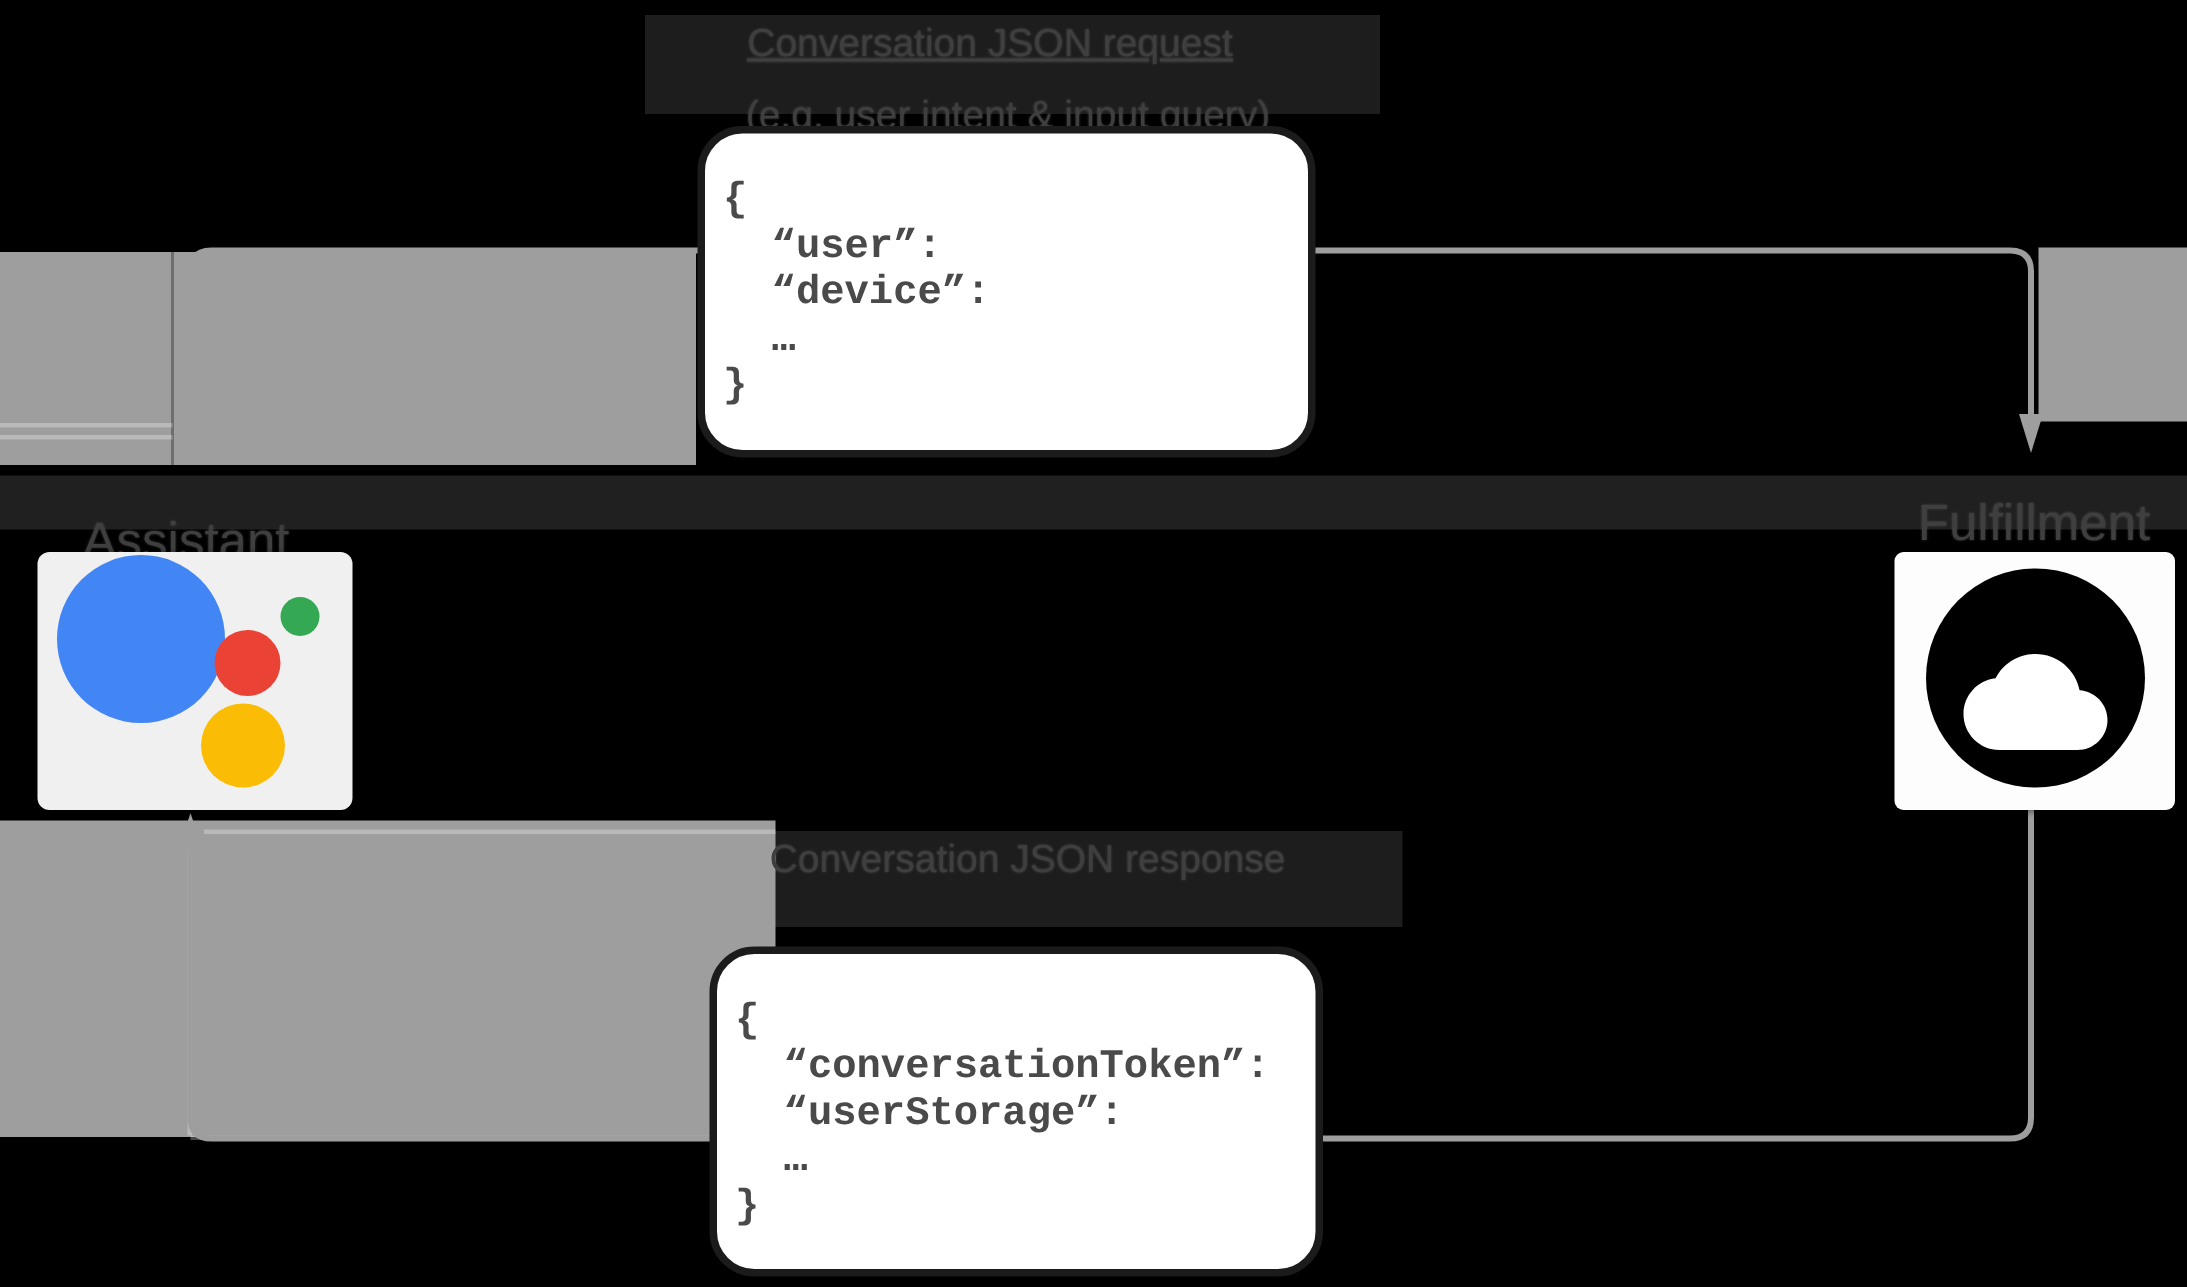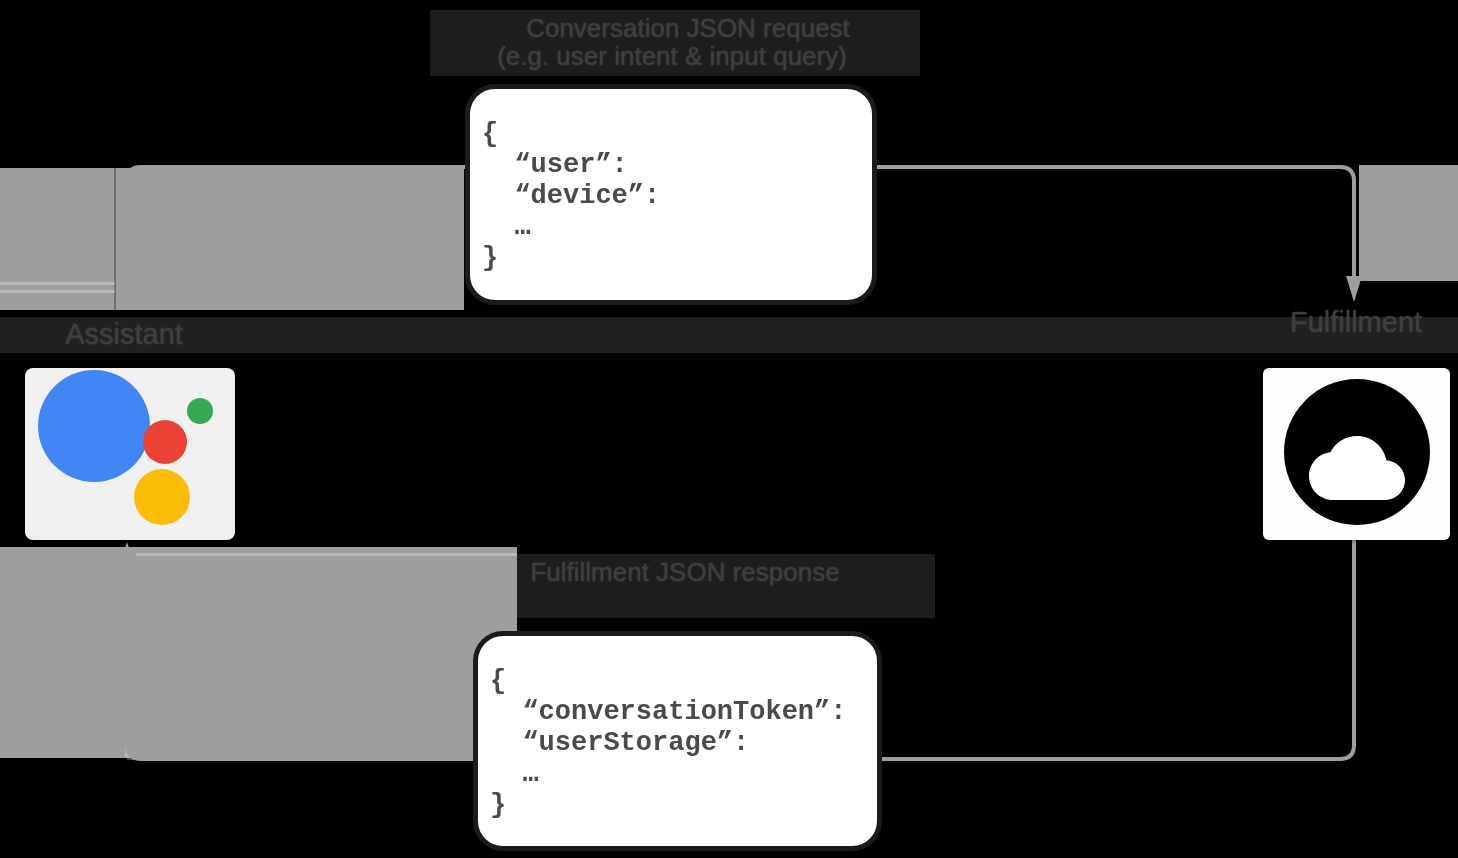--- a/index.html
+++ b/index.html
@@ -17,23 +17,24 @@
     text-align:center;
     color:var(--caption_text,#3f3f3f);
     font-size:26px;line-height:32px;
     white-space:nowrap;
     text-shadow:0 0 2px rgba(255,255,255,.18);
   }
   .node-label{
     position:absolute;
     transform:translateX(-50%);
     color:var(--caption_text,#3f3f3f);
-    font-size:29px;line-height:32px;
+    font-size:34px;line-height:32px;
     white-space:nowrap;
     text-shadow:0 0 2px rgba(255,255,255,.18);
+    margin-top:27px;
   }
   svg.arrows{position:absolute;left:0;top:0;pointer-events:none;}
   .code-box{
     position:absolute;
     background:var(--code_box_bg,#fff);
     border:5px solid var(--code_box_border,#1b1b1b);
     border-radius:30px;
     box-sizing:border-box;
   }
   .code-box pre{
@@ -87,22 +88,22 @@
     <rect x="127" y="757" width="390" height="3" fill="#fff" opacity="0.28"></rect>
     <rect x="125" y="566" width="3" height="191" fill="#fff" opacity="0.28"></rect>
 
     <path d="M 127 300 V 181 Q 127 167 141 167 H 1340 Q 1354 167 1354 181 V 276" fill="none" stroke="var(--arrow_gray)" stroke-width="4"></path>
     <polygon points="1346,276 1362,276 1354,302" fill="var(--arrow_gray)"></polygon>
 
     <path d="M 1354 540 V 745 Q 1354 759 1340 759 H 141 Q 127 759 127 745 V 566" fill="none" stroke="var(--arrow_gray)" stroke-width="4"></path>
     <polygon points="119,566 135,566 127,542" fill="var(--arrow_gray)"></polygon>
   </svg>
 
-  <div class="caption" style="left:688px;top:12px;">Conversation JSON request</div>
-  <div class="caption" style="left:672px;top:40px;">(e.g. user intent &amp; input query)</div>
+  <div class="caption" style="left:660px;top:12px;text-decoration:underline;">Conversation JSON request</div>
+  <div class="caption" style="left:672px;top:60px;">(e.g. user intent &amp; input query)</div>
 
   <div class="code-box" style="left:465px;top:84px;width:412px;height:221px;">
     <pre>{
   “user”:
   “device”:
   …
 }</pre>
   </div>
 
   <div class="node-label" style="left:124px;top:318px;">Assistant</div>
@@ -118,21 +119,21 @@
   <div class="node-label" style="left:1356px;top:306px;">Fulfillment</div>
   <div class="tile" id="fulfillment-tile">
     <svg width="187" height="172" viewBox="0 0 187 172">
       <circle cx="94" cy="84" r="73" fill="var(--cloud_icon_black)"></circle>
       <g transform="translate(46,52) scale(4)">
         <path fill="#ffffff" d="M19.35 10.04C18.67 6.59 15.64 4 12 4 9.11 4 6.6 5.64 5.35 8.04 2.34 8.36 0 10.91 0 14c0 3.31 2.69 6 6 6h13c2.76 0 5-2.24 5-5 0-2.64-2.05-4.78-4.65-4.96z"></path>
       </g>
     </svg>
   </div>
 
-  <div class="caption" style="left:685px;top:556px;">Fulfillment JSON response</div>
+  <div class="caption" style="left:685px;top:556px;">Conversation JSON response</div>
 
   <div class="code-box" style="left:473px;top:631px;width:409px;height:220px;">
     <pre>{
   “conversationToken”:
   “userStorage”:
   …
 }</pre>
   </div>
 
 </div>

